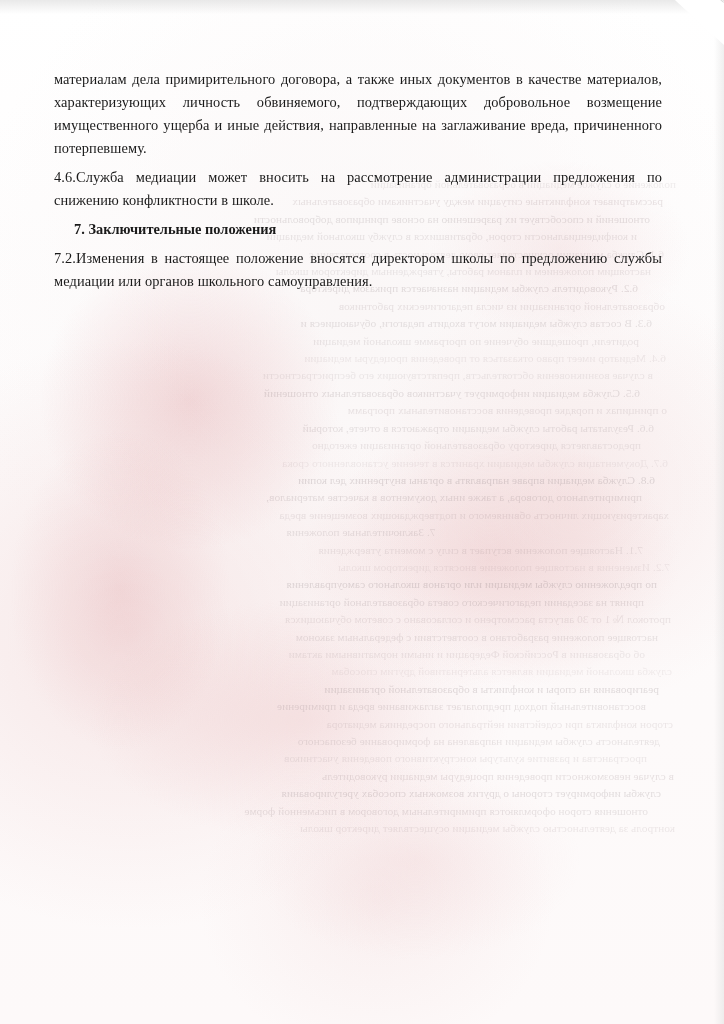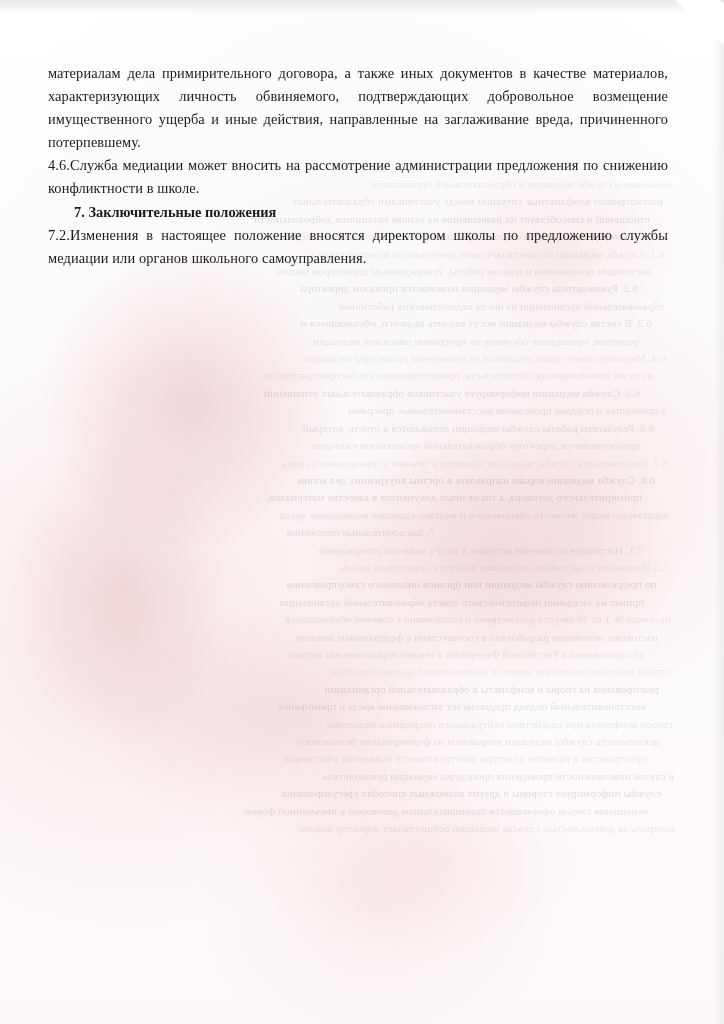--- a/index.html
+++ b/index.html
@@ -88,21 +88,21 @@
     position: absolute;
     left: 48px;
     top: 62px;
     width: 620px;
   }
   .para {
     font-size: 14.4px;
     line-height: 23px;
     text-align: justify;
     text-justify: inter-word;
-    margin: 0;
+    margin: 6px;
     letter-spacing: .1px;
   }
   .para.block-1 { margin-bottom: 0; }
   .heading {
     font-size: 14.4px;
     line-height: 23px;
     font-weight: bold;
     margin: 1px 0 0 0;
     padding-left: 26px;
   }

